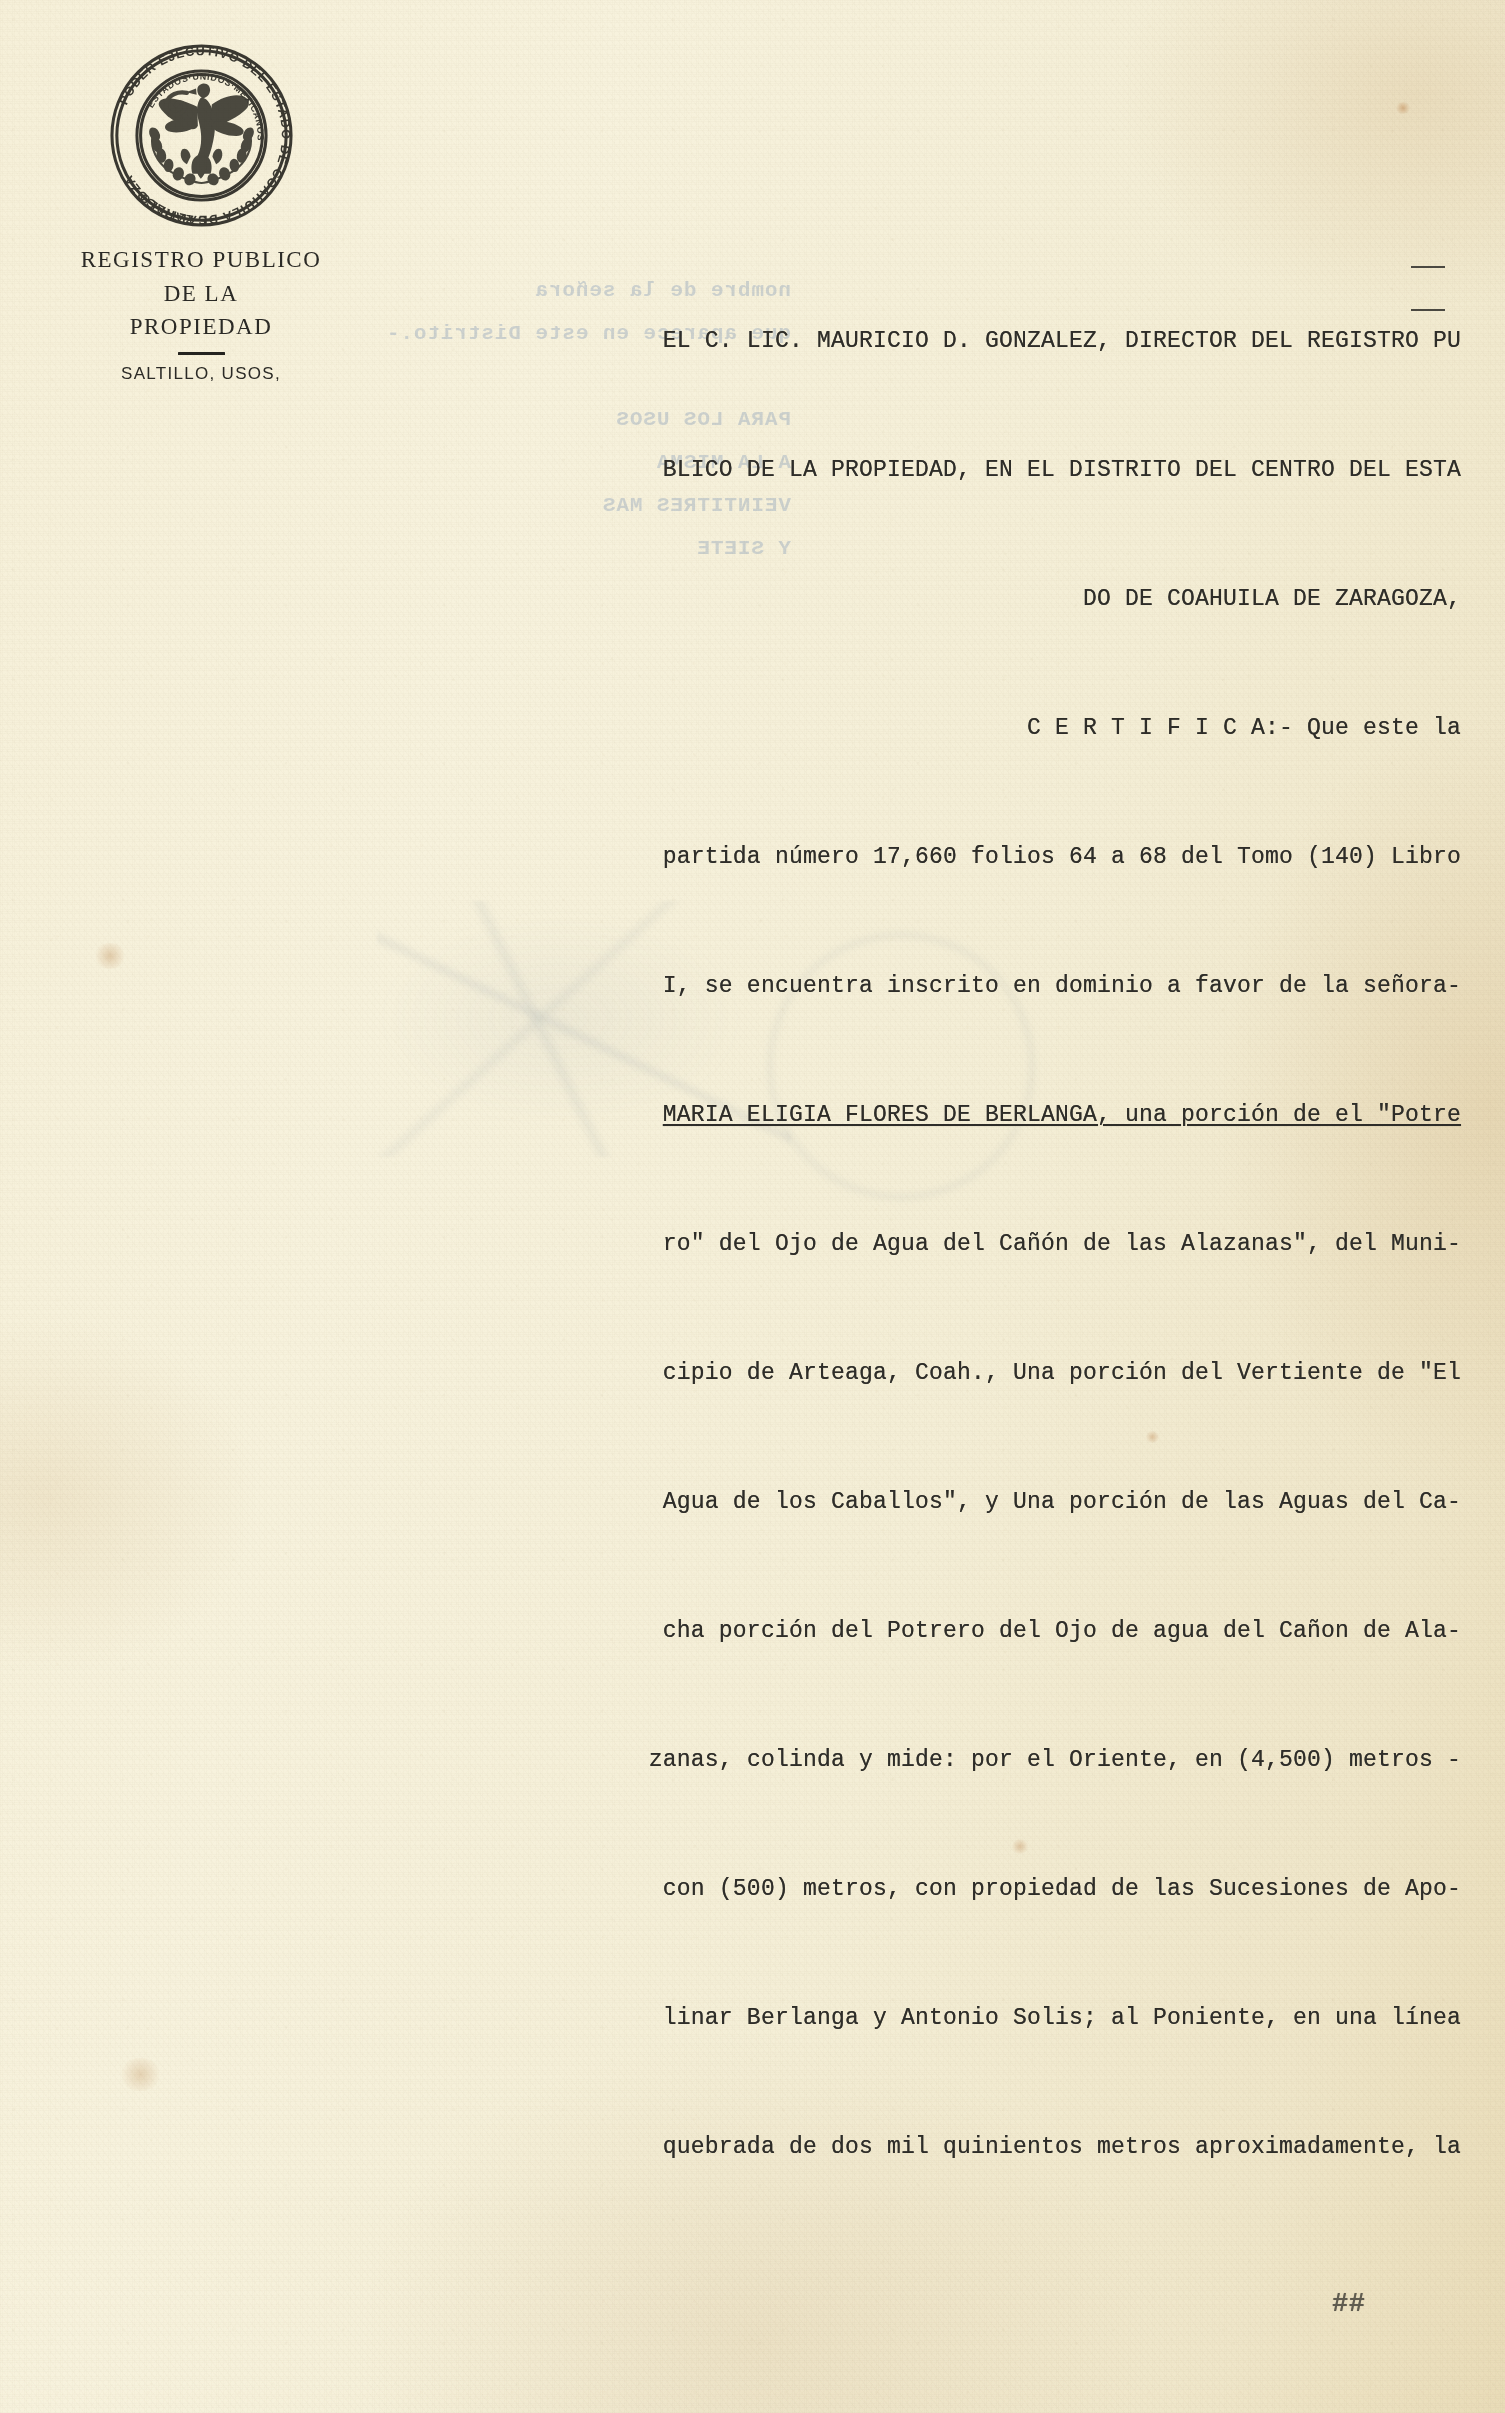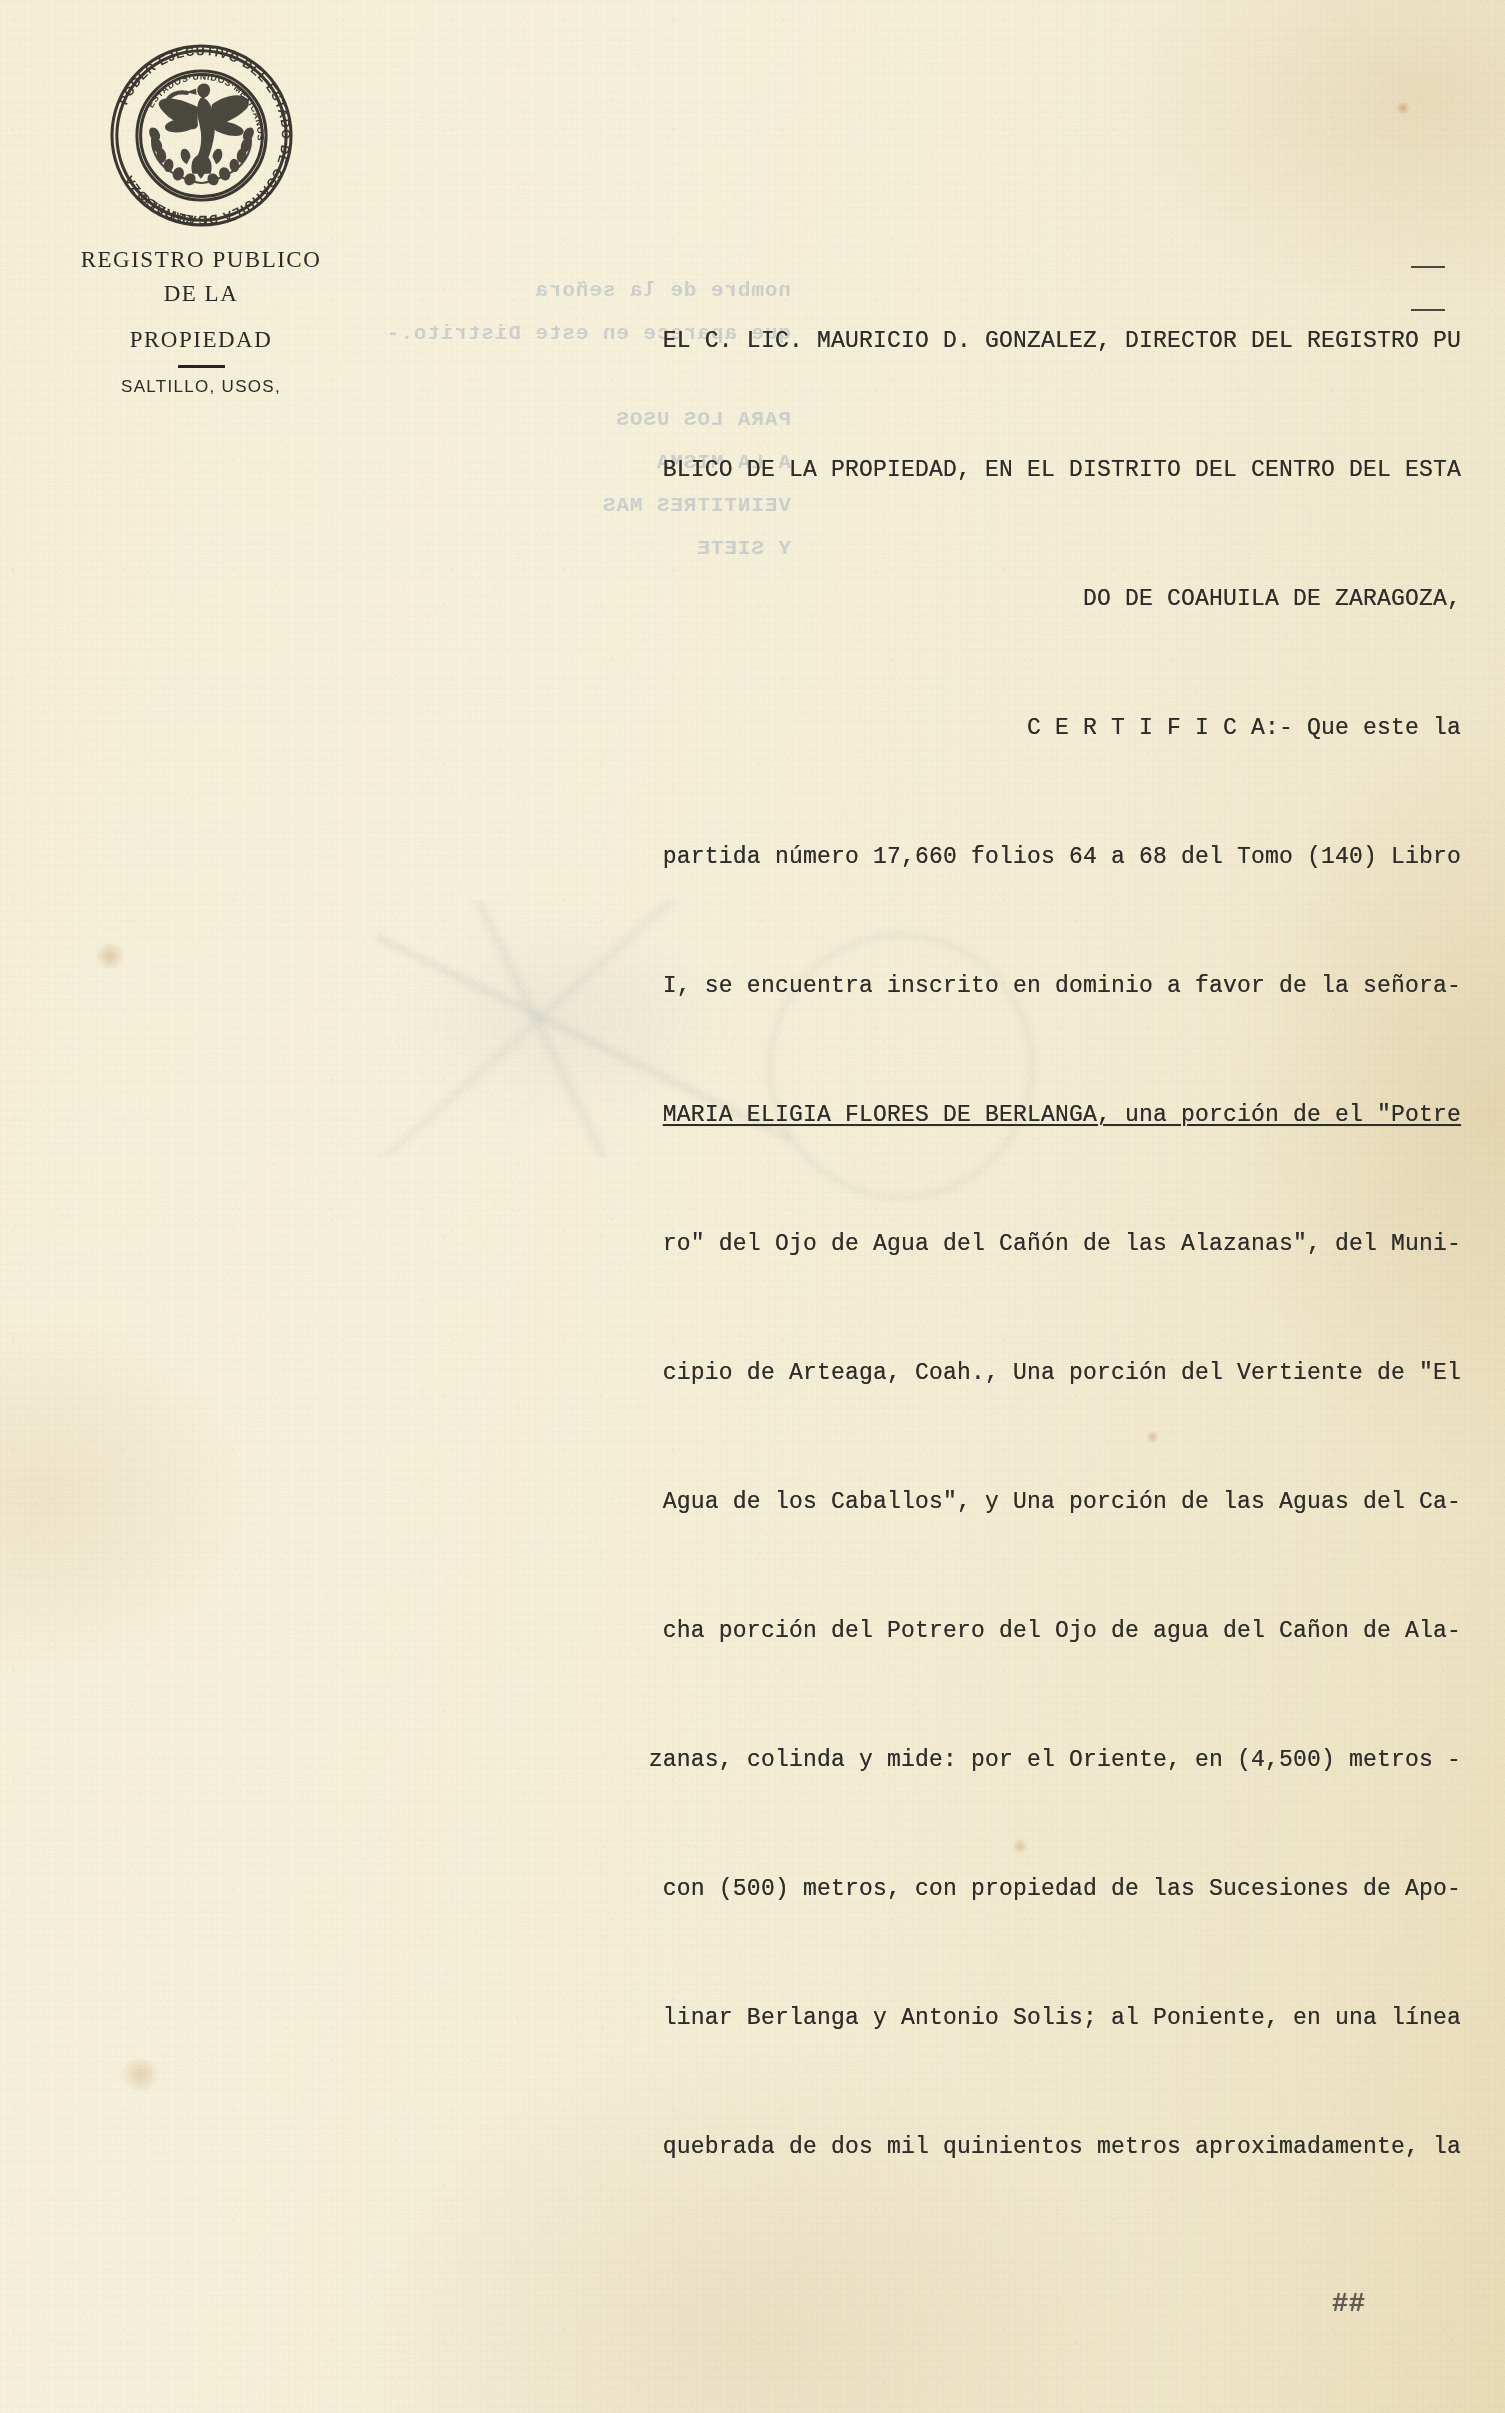--- a/index.html
+++ b/index.html
@@ -44,21 +44,21 @@
   
   .letterhead{position:absolute;left:67px;top:35px;width:268px;text-align:center;}
   .seal{position:relative;width:201px;height:201px;margin:0 auto;}
   .seal svg{display:block;width:201px;height:201px;opacity:.9;}
   .lh-line{
     font-family:Liberation Serif, serif;
     font-size:23px;letter-spacing:1.5px;color:#2b2a26;
     margin-top:8.5px;line-height:1.28;font-weight:400;
   }
   .lh-line.l2{margin-top:5px;}
-  .lh-line.l3{margin-top:17px;}
+  .lh-line.l3{margin-top:4px;}
   .lh-rule{width:47px;height:3px;background:#24231f;margin:10.4px auto 8.5px;border-radius:0.6px;}
   .lh-city{font-family:"Liberation Sans",sans-serif;font-size:17px;letter-spacing:1.3px;color:#2b2a26;}
 
   
   .bleed{
     position:absolute;left:91px;top:183px;width:700px;
     transform:scaleX(-1);
     font-family:"Liberation Mono",monospace;
     font-size:21px;line-height:43px;letter-spacing:0.9px;
     color:#8fa3bd;opacity:.40;filter:blur(0.5px);

